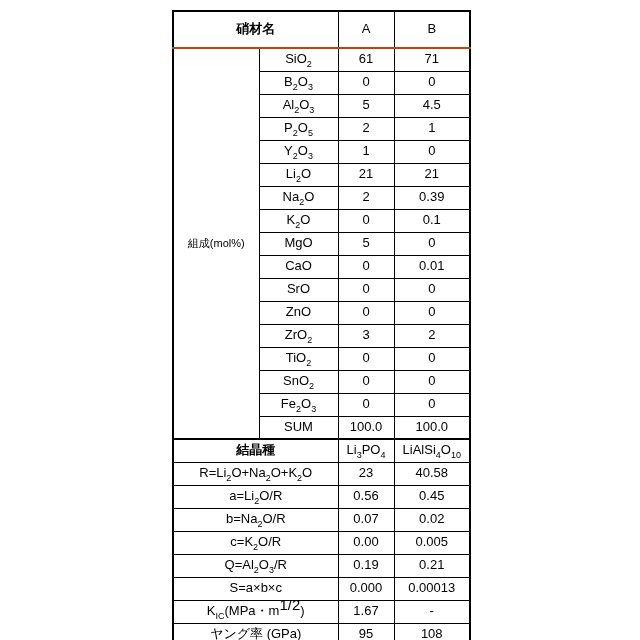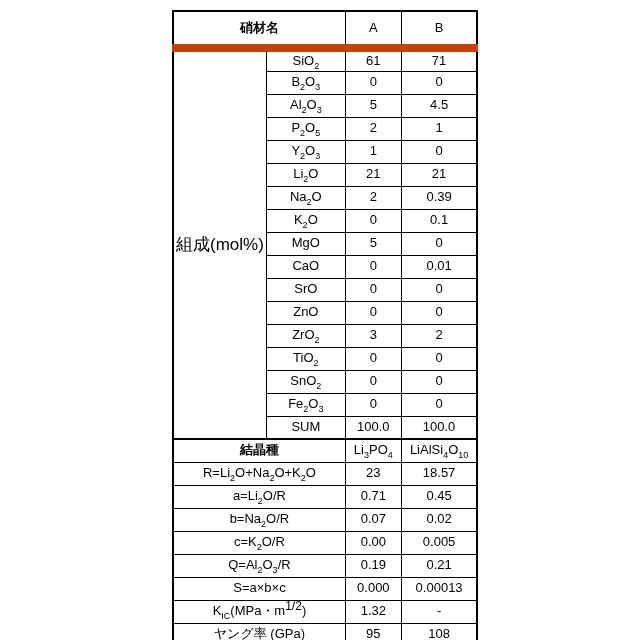--- a/index.html
+++ b/index.html
@@ -28,28 +28,28 @@
   td {
     border: 1px solid #000000;
     text-align: center;
     vertical-align: middle;
     height: 23px;
     padding: 0 2px;
     line-height: 1.15;
     white-space: nowrap;
     overflow: hidden;
   }
-  thead td { height: 37px; border-bottom: 8px solid #c2410c; }
+  thead td { height: 37px; border-bottom: 2px solid #c2410c; }
   td.bold-label { font-weight: bold; }
   tbody.props tr:first-child td { border-top: 2px solid #000000; }
   tbody.props tr:first-child td.prop-label { font-weight: bold; }
-  td.group-cell { font-size: 17px; margin-top: 48px; }
+  td.group-cell { font-size: 11px; margin-top: 48px; }
 
   sub { font-size: 9px; line-height: 0; }
-  sup { font-size: 12px; line-height: 0; }
+  sup { font-size: 15px; line-height: 0; }
 </style>
 </head>
 <body>
 
 <div class="page">
   <table class="glass-table">
     <colgroup>
       <col class="c-group">
       <col class="c-compound">
       <col class="c-a">
@@ -152,25 +152,25 @@
       </tbody>
     <tbody class="props">
         <tr>
           <td colspan="2" class="prop-label">結晶種</td>
           <td>Li<sub>3</sub>PO<sub>4</sub></td>
           <td>LiAlSi<sub>4</sub>O<sub>10</sub></td>
         </tr>
         <tr>
           <td colspan="2" class="prop-label">R=Li<sub>2</sub>O+Na<sub>2</sub>O+K<sub>2</sub>O</td>
           <td>23</td>
-          <td>18.57</td>
+          <td>40.58</td>
         </tr>
         <tr>
           <td colspan="2" class="prop-label">a=Li<sub>2</sub>O/R</td>
-          <td>0.71</td>
+          <td>0.56</td>
           <td>0.45</td>
         </tr>
         <tr>
           <td colspan="2" class="prop-label">b=Na<sub>2</sub>O/R</td>
           <td>0.07</td>
           <td>0.02</td>
         </tr>
         <tr>
           <td colspan="2" class="prop-label">c=K<sub>2</sub>O/R</td>
           <td>0.00</td>
@@ -181,21 +181,21 @@
           <td>0.19</td>
           <td>0.21</td>
         </tr>
         <tr>
           <td colspan="2" class="prop-label">S=a×b×c</td>
           <td>0.000</td>
           <td>0.00013</td>
         </tr>
         <tr>
           <td colspan="2" class="prop-label">K<sub>IC</sub>(MPa・m<sup>1/2</sup>)</td>
-          <td>1.32</td>
+          <td>1.67</td>
           <td>-</td>
         </tr>
         <tr>
           <td colspan="2" class="prop-label">ヤング率 (GPa)</td>
           <td>95</td>
           <td>108</td>
         </tr>
       </tbody>
   </table>
 </div>

